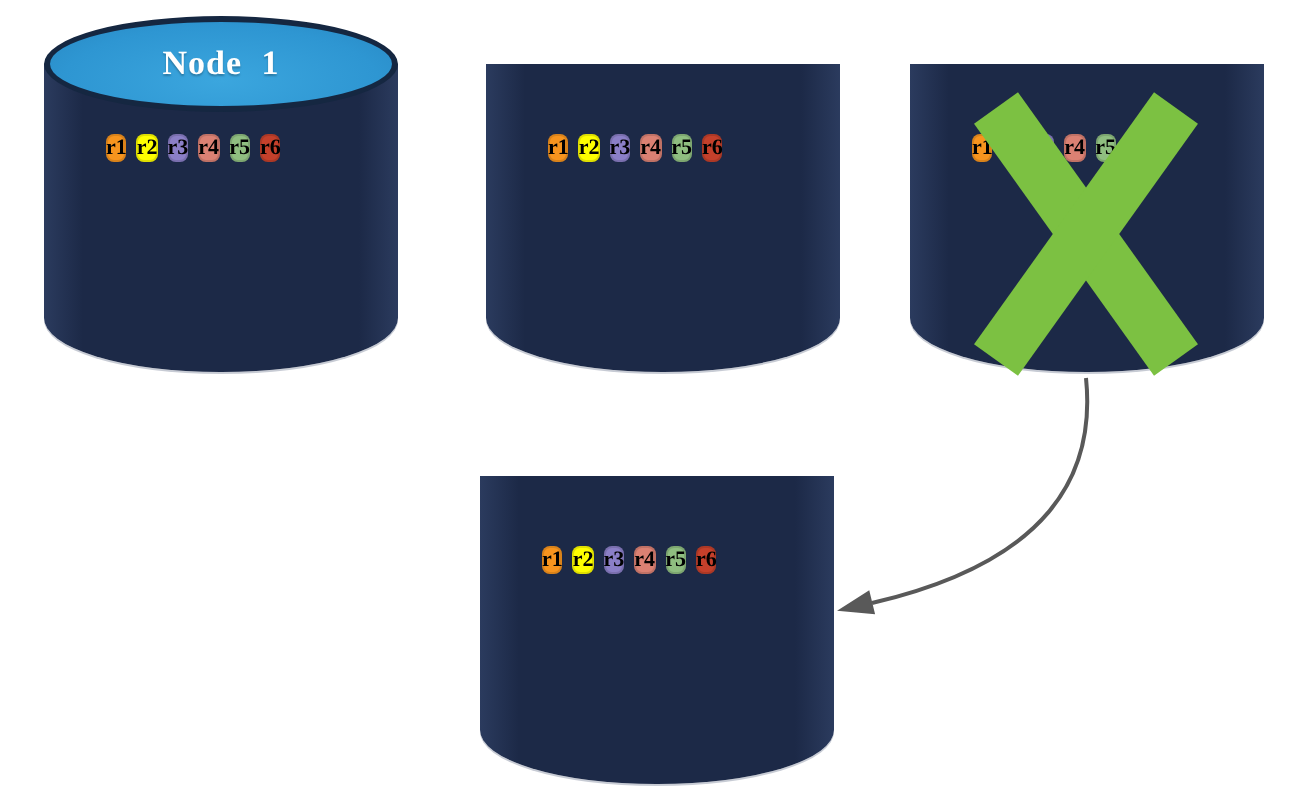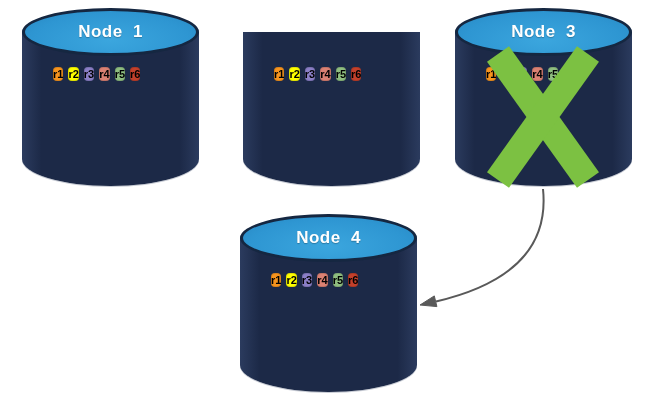--- a/index.html
+++ b/index.html
@@ -5,21 +5,21 @@
   * { margin: 0; padding: 0; box-sizing: border-box; }
   html, body { background: #ffffff; }
   .stage {
     position: relative;
     width: 646px;
     height: 402px;
     background: #ffffff;
     font-family: "Liberation Sans", sans-serif;
     overflow: hidden;
   }
-  .node { position: absolute; width: 177px; height: 178px; }
+  .node { position: absolute; width: 177px; height: 178px; font-family: Liberation Serif, serif; }
   .node-pos-0 { left: 22px;  top: 8px; }
   .node-pos-1 { left: 243px; top: 8px; }
   .node-pos-2 { left: 455px; top: 8px; }
   .node-pos-3 { left: 240px; top: 214px; }
 
   .cyl-body {
     position: absolute; left: 0; top: 24px; width: 177px; height: 154px;
     background: linear-gradient(90deg, #2b3b5e 0%, #1c2947 11%, #1c2947 89%, #2b3b5e 100%);
     border-radius: 0 0 88px 88px / 0 0 27px 27px;
     box-shadow: 0 1px 0 rgba(130,140,160,0.45);
@@ -76,42 +76,36 @@
       <div class="row" style="background-color: rgb(254, 254, 0);">r2</div>
       <div class="row" style="background-color: rgb(139, 127, 199);">r3</div>
       <div class="row" style="background-color: rgb(219, 129, 115);">r4</div>
       <div class="row" style="background-color: rgb(143, 190, 128);">r5</div>
       <div class="row" style="background-color: rgb(196, 64, 43);">r6</div>
     </div>
   </div>
 
   <div class="node node-pos-2">
     <div class="cyl-body"></div>
-    <div class="cyl-top">
-      <span class="node-title">Node 3</span>
-    </div>
     <div class="rows">
       <div class="row" style="background-color: rgb(247, 148, 30);">r1</div>
       <div class="row" style="background-color: rgb(254, 254, 0);">r2</div>
       <div class="row" style="background-color: rgb(139, 127, 199);">r3</div>
       <div class="row" style="background-color: rgb(219, 129, 115);">r4</div>
       <div class="row" style="background-color: rgb(143, 190, 128);">r5</div>
       <div class="row" style="background-color: rgb(196, 64, 43);">r6</div>
     </div>
     <svg class="x-mark" viewBox="0 0 118 142" width="118" height="142">
       <line x1="14" y1="8" x2="104" y2="134" stroke="#7CC142" stroke-width="27" style="stroke: rgb(124, 193, 66);"></line>
       <line x1="104" y1="8" x2="14" y2="134" stroke="#7CC142" stroke-width="27" style="stroke: rgb(124, 193, 66);"></line>
     </svg>
   </div>
 
   <div class="node node-pos-3">
     <div class="cyl-body"></div>
-    <div class="cyl-top">
-      <span class="node-title">Node 4</span>
-    </div>
     <div class="rows">
       <div class="row" style="background-color: rgb(247, 148, 30);">r1</div>
       <div class="row" style="background-color: rgb(254, 254, 0);">r2</div>
       <div class="row" style="background-color: rgb(139, 127, 199);">r3</div>
       <div class="row" style="background-color: rgb(219, 129, 115);">r4</div>
       <div class="row" style="background-color: rgb(143, 190, 128);">r5</div>
       <div class="row" style="background-color: rgb(196, 64, 43);">r6</div>
     </div>
   </div>
 

